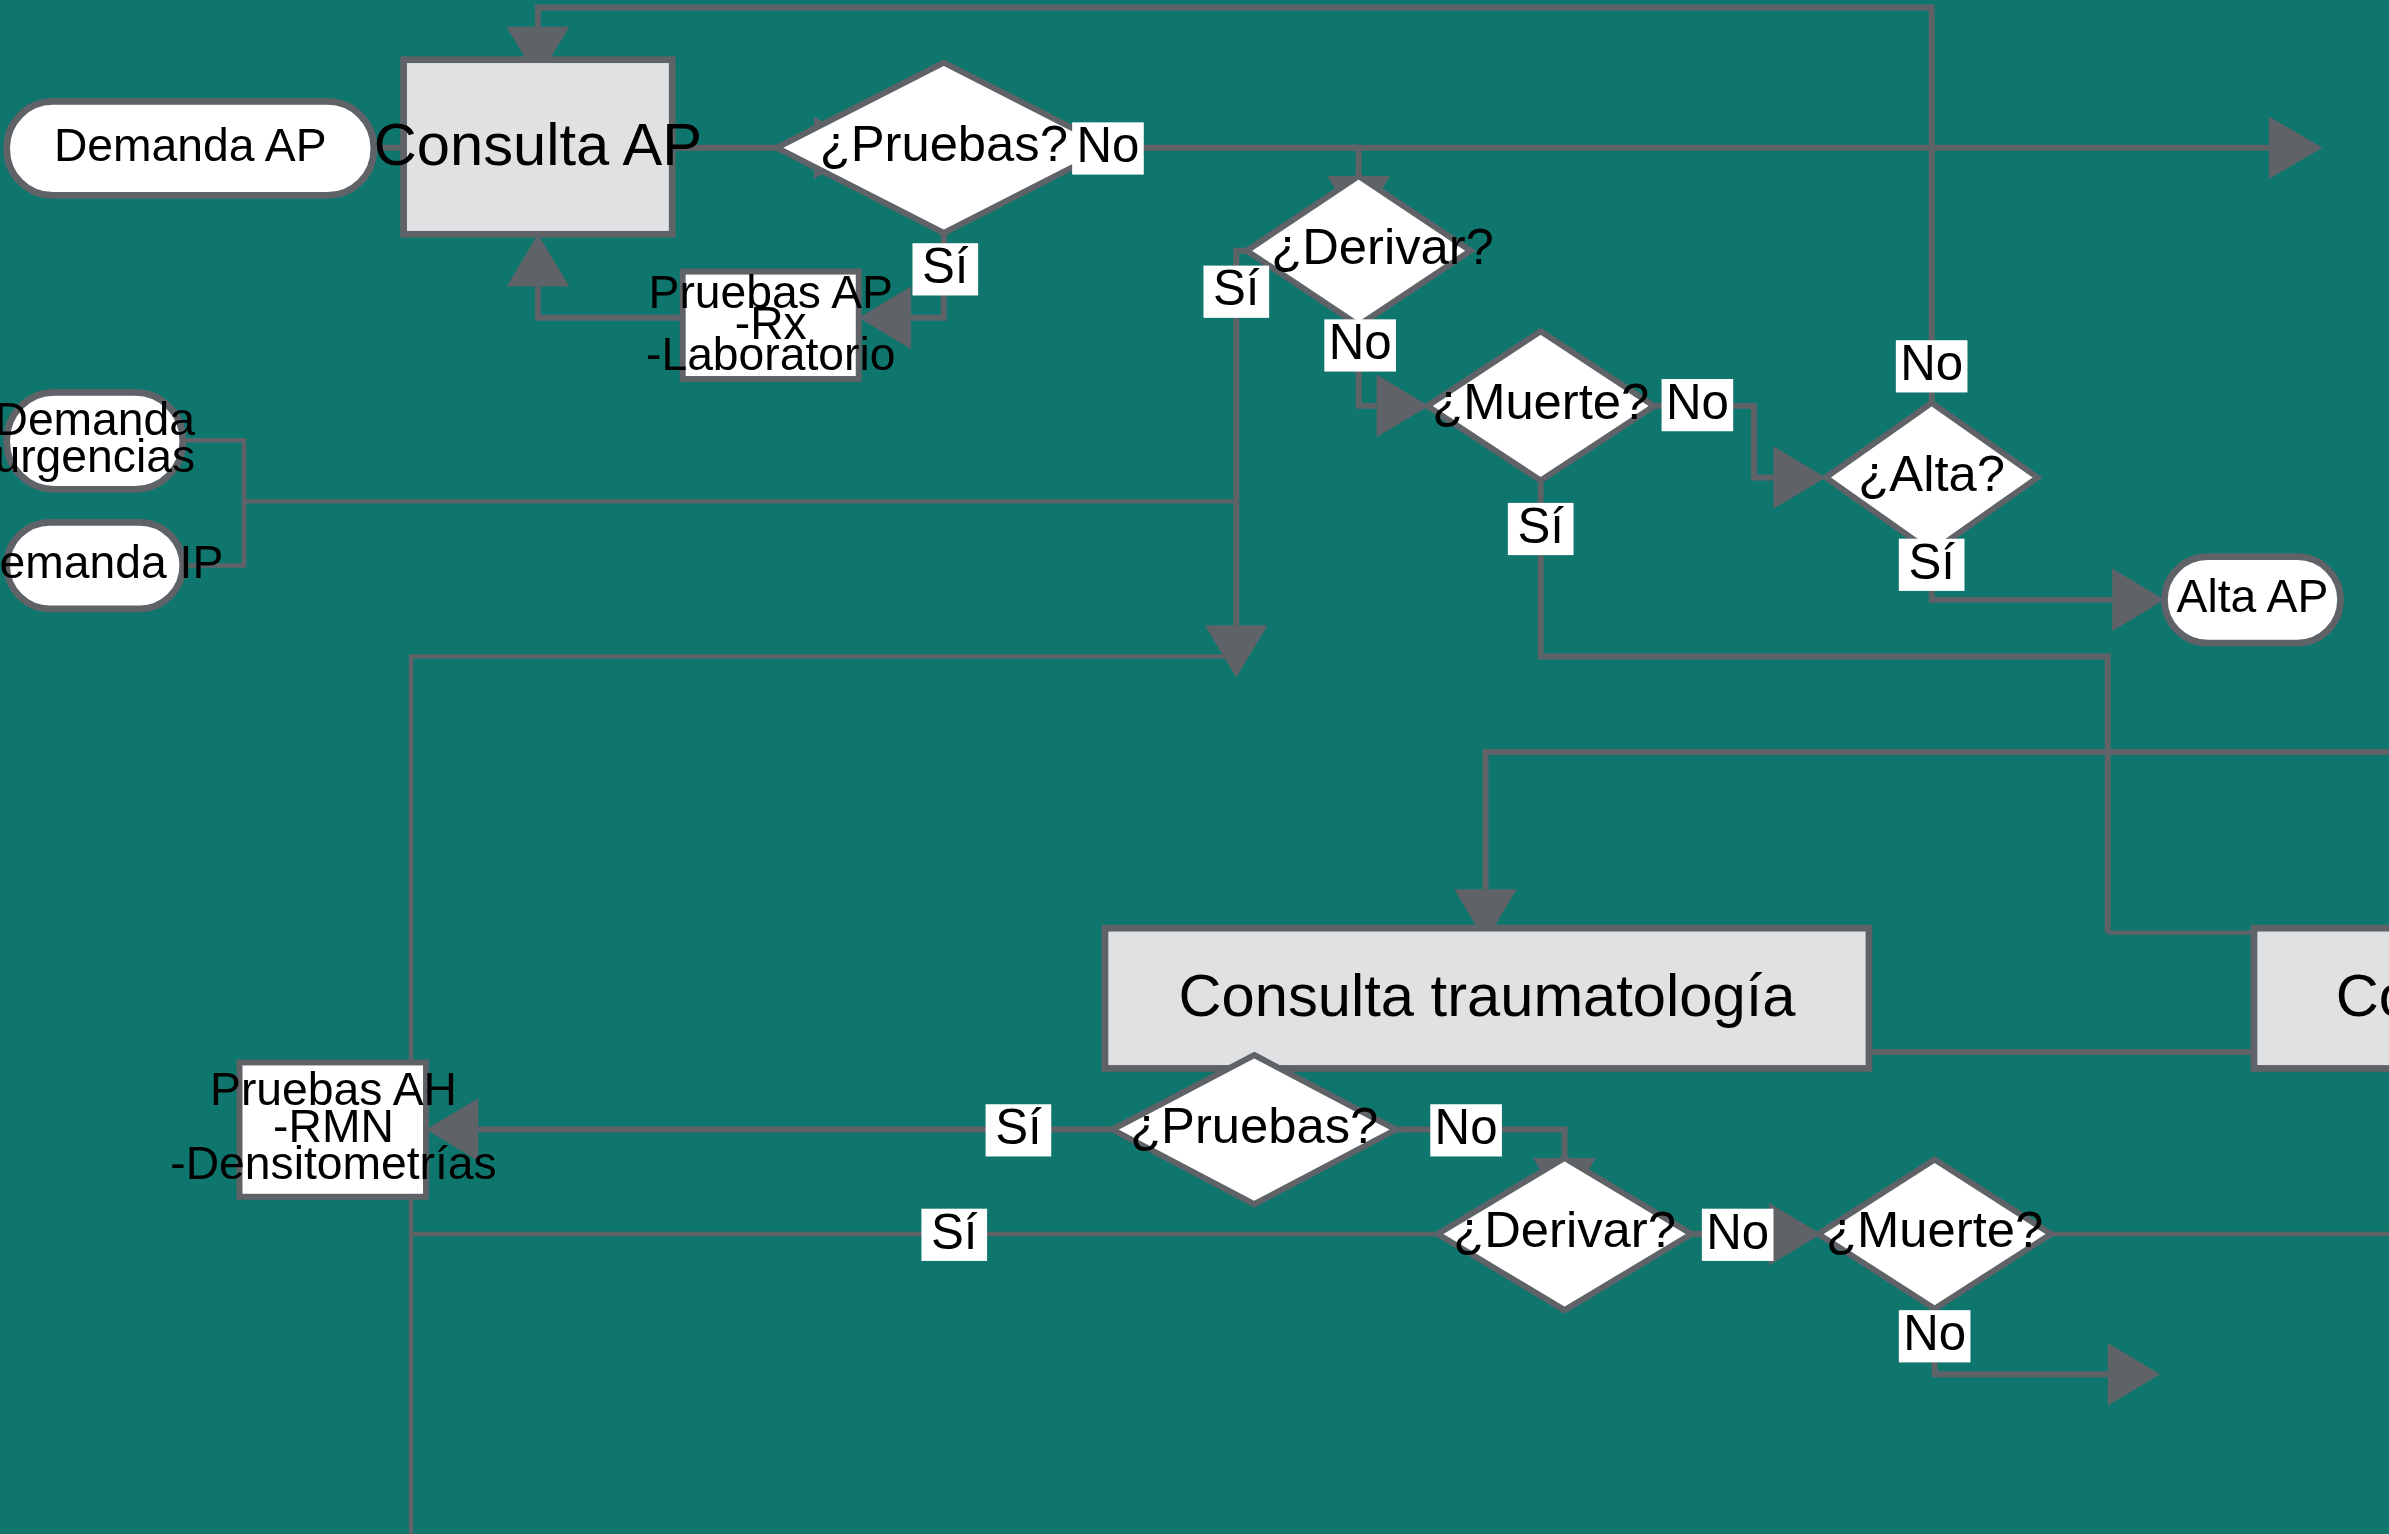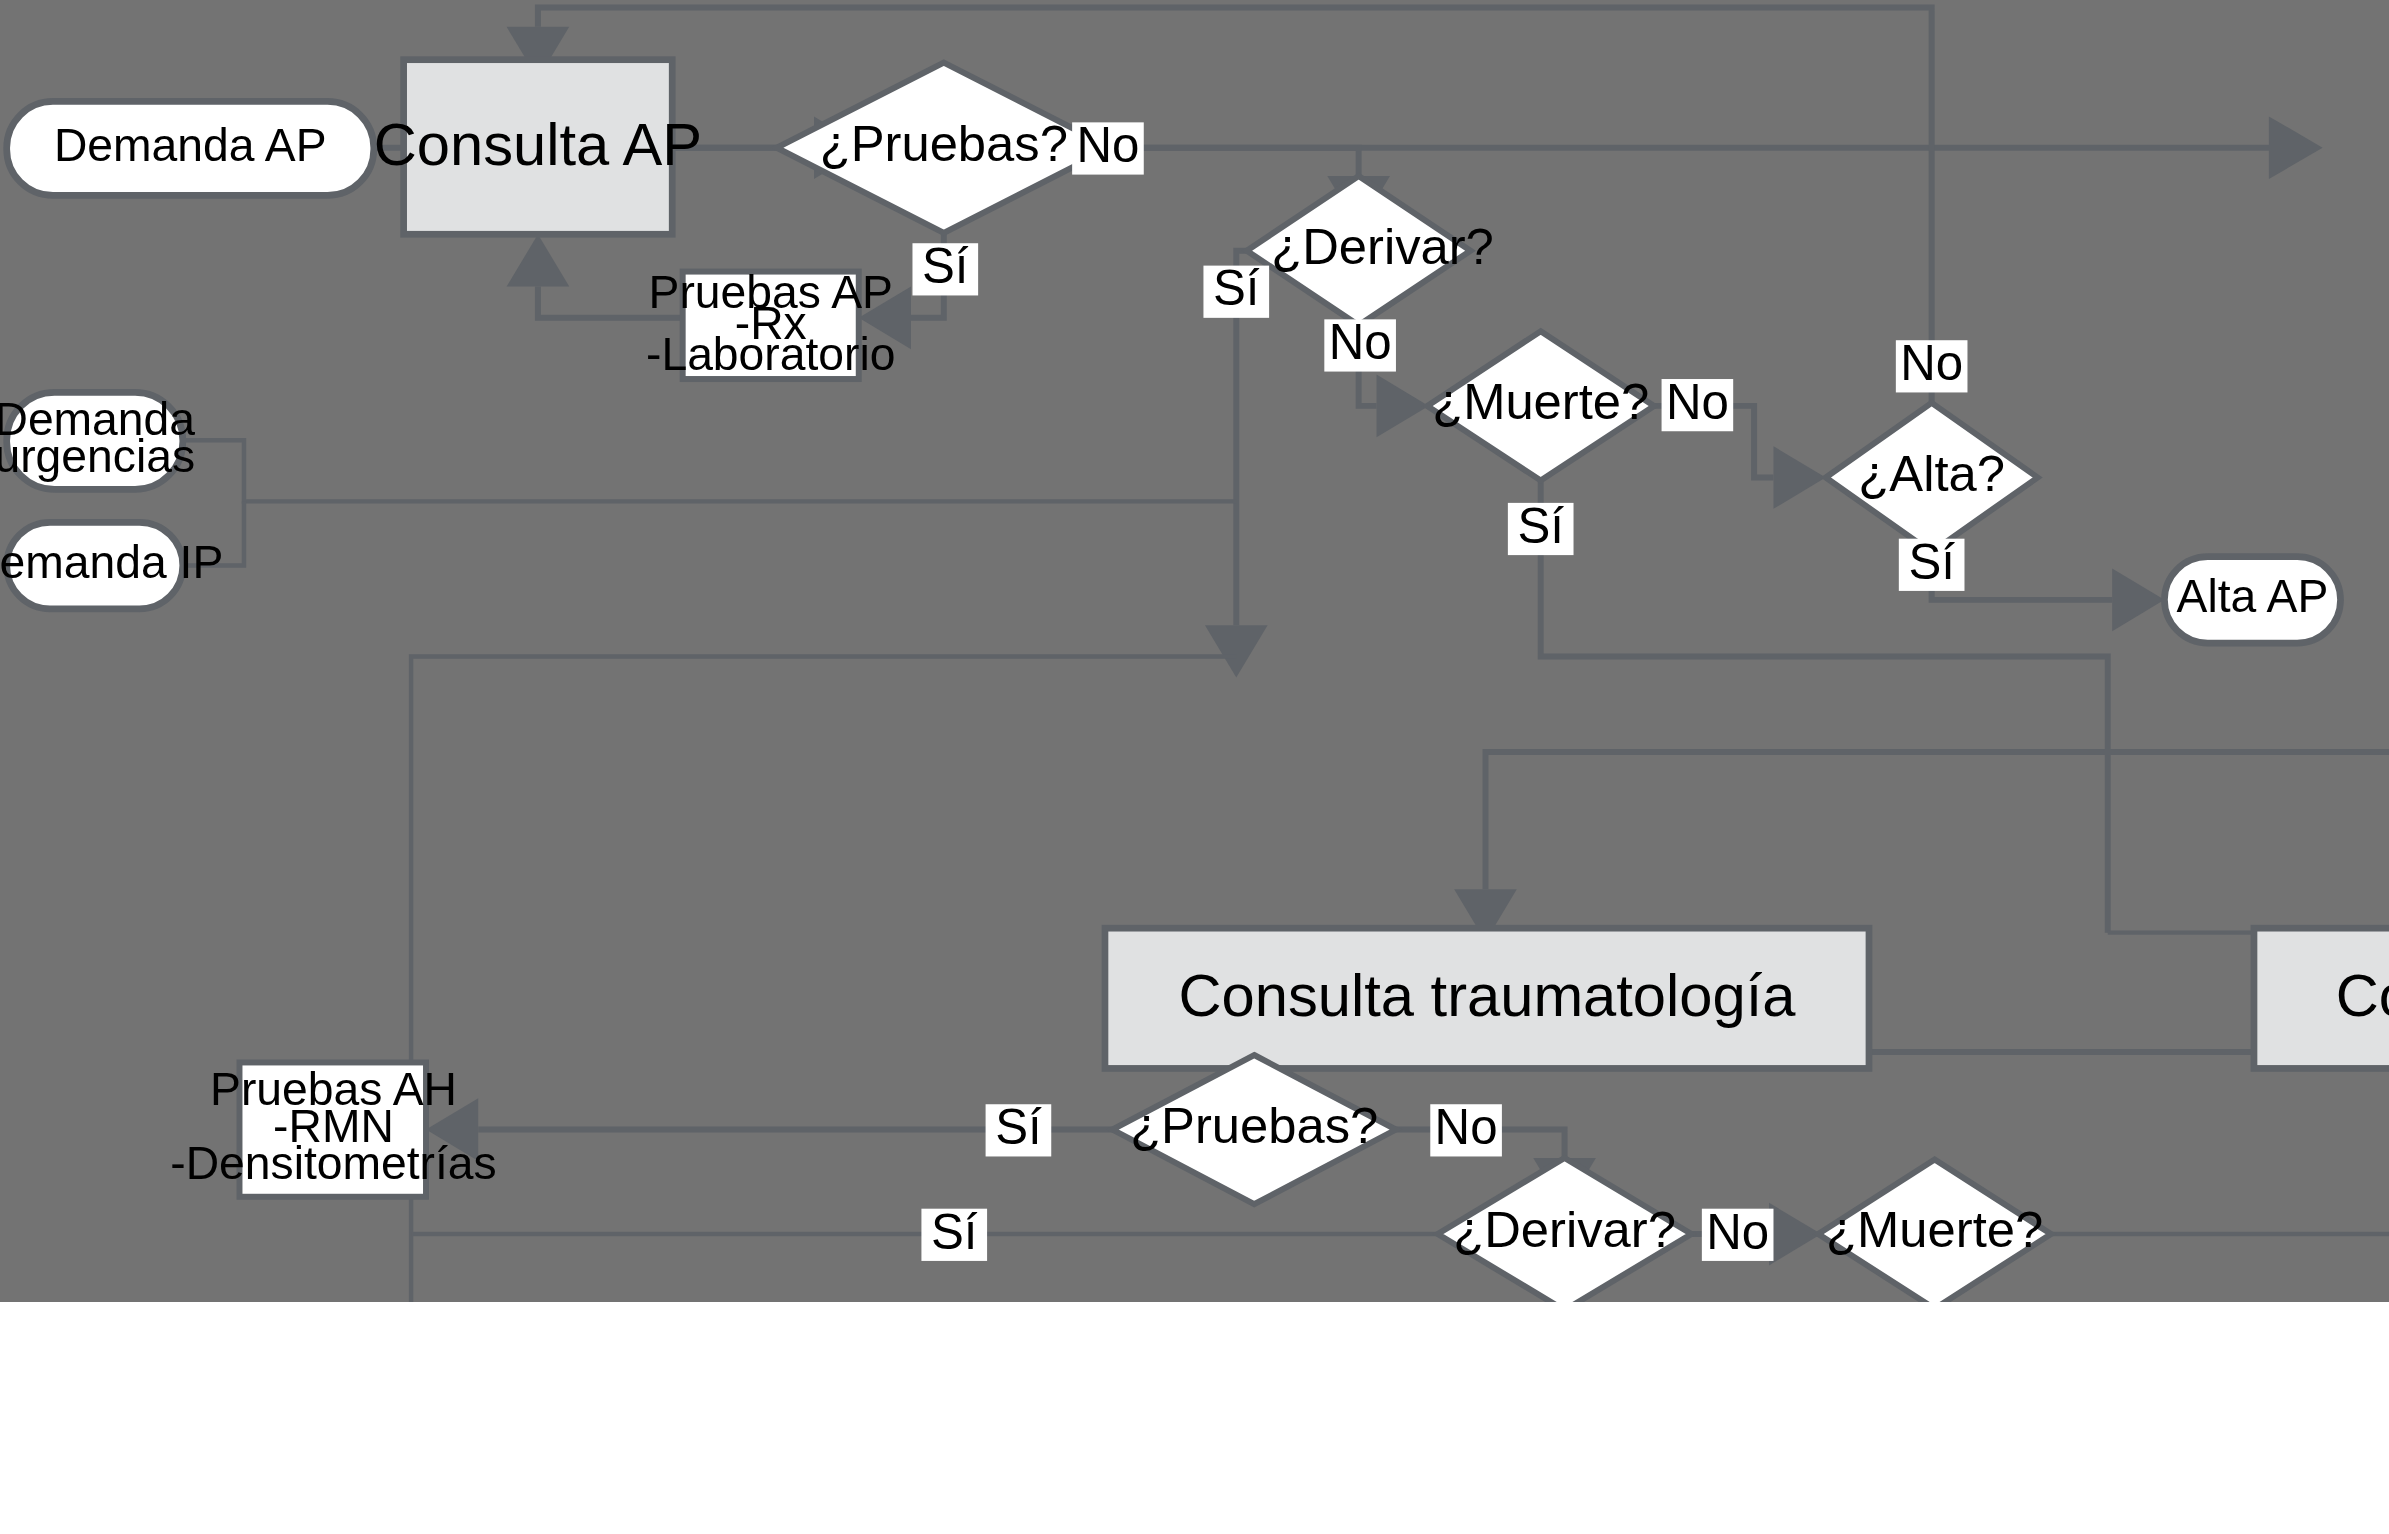--- a/index.html
+++ b/index.html
@@ -3,22 +3,22 @@
 <meta charset="utf-8">
 <style>
   html, body {
     margin: 0;
     padding: 0;
     background: #ffffff;
   }
   #chart-root {
     position: relative;
     width: 2389px;
-    height: 1302px;
-    background: #737373;
+    height: 1534px;
+    background: #0f766e;
     font-family: "Liberation Sans", sans-serif;
     text-align: center;
   }
   svg { display: block; }
   .node-label {
     font-family: "Liberation Sans", sans-serif;
     font-size: 34px;
     fill: #000000;
     text-anchor: middle;
     dominant-baseline: middle;

